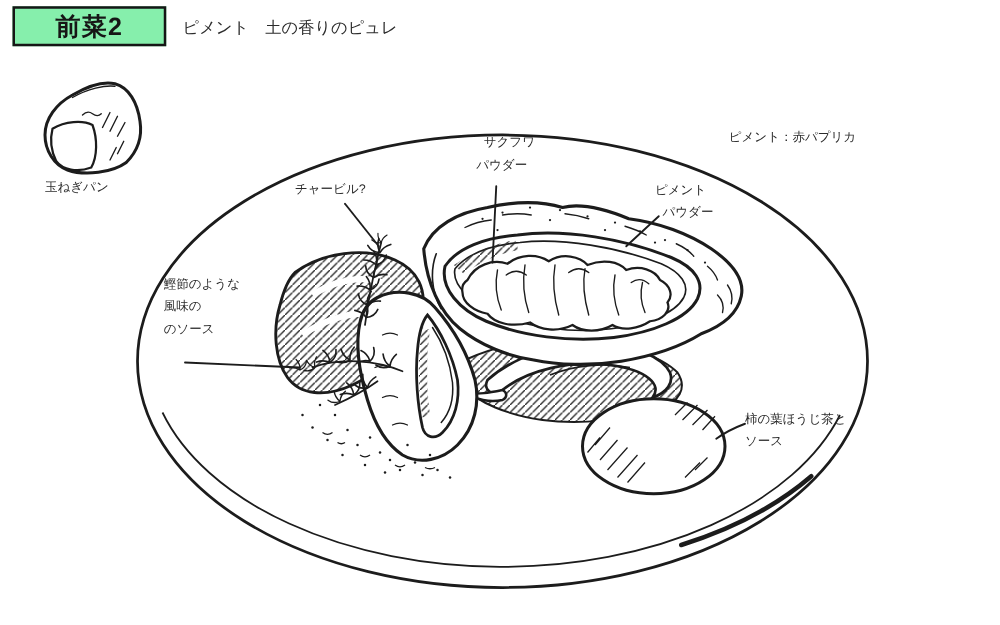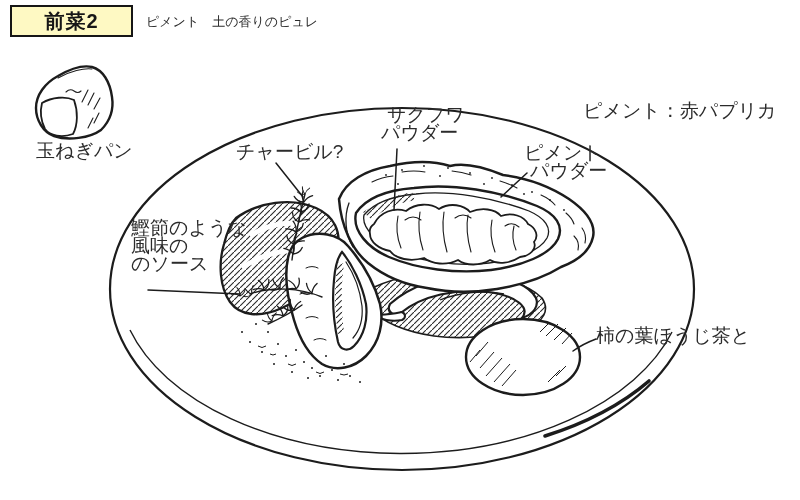--- a/index.html
+++ b/index.html
@@ -1,26 +1,26 @@
 <!DOCTYPE html>
 <html><head>
 <meta charset="utf-8">
 <style>
   html,body{margin:0;padding:0;}
   body{
     width:800px;height:500px;background:#ffffff;position:relative;overflow:hidden;
     font-family:"Liberation Sans","DejaVu Sans",sans-serif;
   }
   #sketch{position:absolute;left:0;top:0;z-index:1;}
-  .label{position:absolute;z-index:2;color:#2b2b2b;font-size:19px;line-height:18px;white-space:nowrap;}
+  .label{position:absolute;z-index:2;color:#2b2b2b;font-size:10px;line-height:18px;white-space:nowrap;}
   .indent1{margin-left:6px;}
   #title-box{
     position:absolute;left:10px;top:5px;width:119px;height:28px;z-index:2;
     border:2.5px solid #161616;display:flex;align-items:center;justify-content:center;
-    font-size:20px;font-weight:bold;color:#161616;letter-spacing:1px;background:#fef9c3;
+    font-size:20px;font-weight:bold;color:#161616;letter-spacing:1px;background:#86efac;
   }
   #subtitle{position:absolute;left:146px;top:13px;z-index:2;font-size:13px;color:#2b2b2b;white-space:nowrap;}
 </style>
 </head>
 <body>
 
 <div id="title-box">
   <span>前菜2</span>
 </div>
 <div id="subtitle">ピメント　土の香りのピュレ</div>
@@ -42,20 +42,21 @@
 <div class="label" style="left:583px;top:102px;">ピメント：赤パプリカ</div>
 
 <div class="label" style="left:99px;top:219px;margin-left:32px;">
   <div>鰹節のような</div>
   <div>風味の</div>
   <div>のソース</div>
 </div>
 
 <div class="label" style="left:596px;top:327px;">
   <div>柿の葉ほうじ茶と</div>
+  <div>ソース</div>
 </div>
 
 <svg id="sketch" width="800" height="500" viewBox="0 0 800 500">
   <defs>
     <pattern id="hatch" width="6" height="6" patternUnits="userSpaceOnUse">
       <path d="M-1 7 L7 -1 M0 6 L6 0 M5 12 L12 5" stroke="#2a2a2a" stroke-width="1.1" fill="none"></path>
     </pattern>
     <g id="leafp" fill="none" stroke="#1c1c1c" stroke-width="1.3" stroke-linecap="round">
       <path d="M0 0 C -4 -1 -7 -4 -8 -8 M0 0 C -1 -4 0 -8 2 -11 M0 0 C 3 -3 7 -4 10 -4"></path>
     </g>

